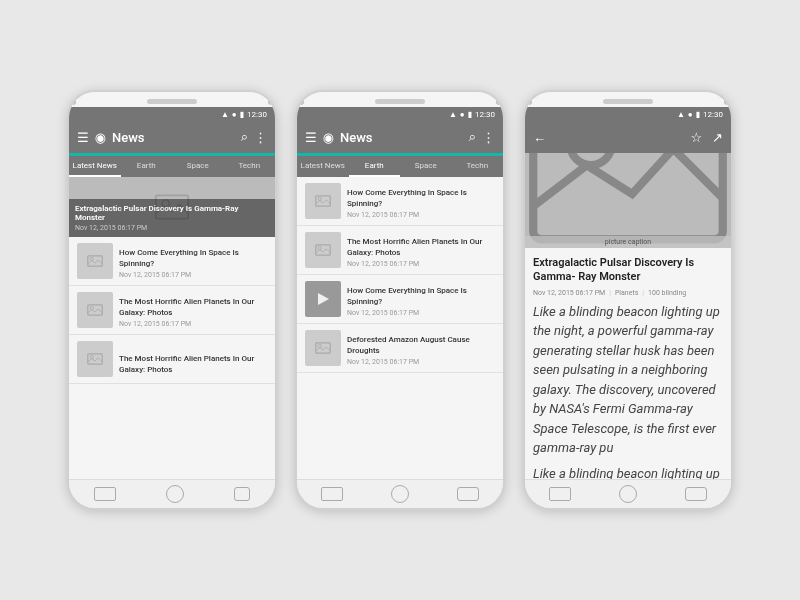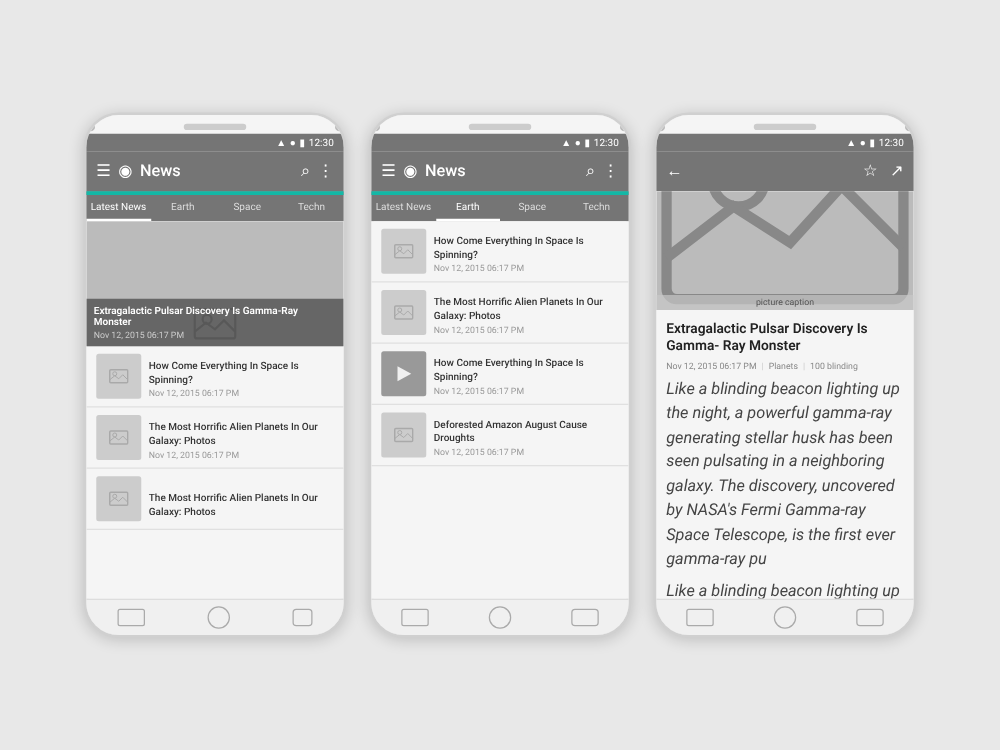--- a/index.html
+++ b/index.html
@@ -115,23 +115,23 @@
     .phone-content {
       flex: 1;
       background: #f5f5f5;
       overflow: hidden;
       display: flex;
       flex-direction: column;
     }
     .hero-image {
       background: #bbb;
       width: 100%;
-      height: 100px;
-      display: flex;
-      align-items: flex-end;
+      height: 60px;
+      display: flex;
+      align-items: center;
       justify-content: center;
       position: relative;
       text-decoration: underline;
     }
     .hero-image svg {
       width: 36px;
       height: 36px;
       opacity: 0.5;
     }
     .news-list {

